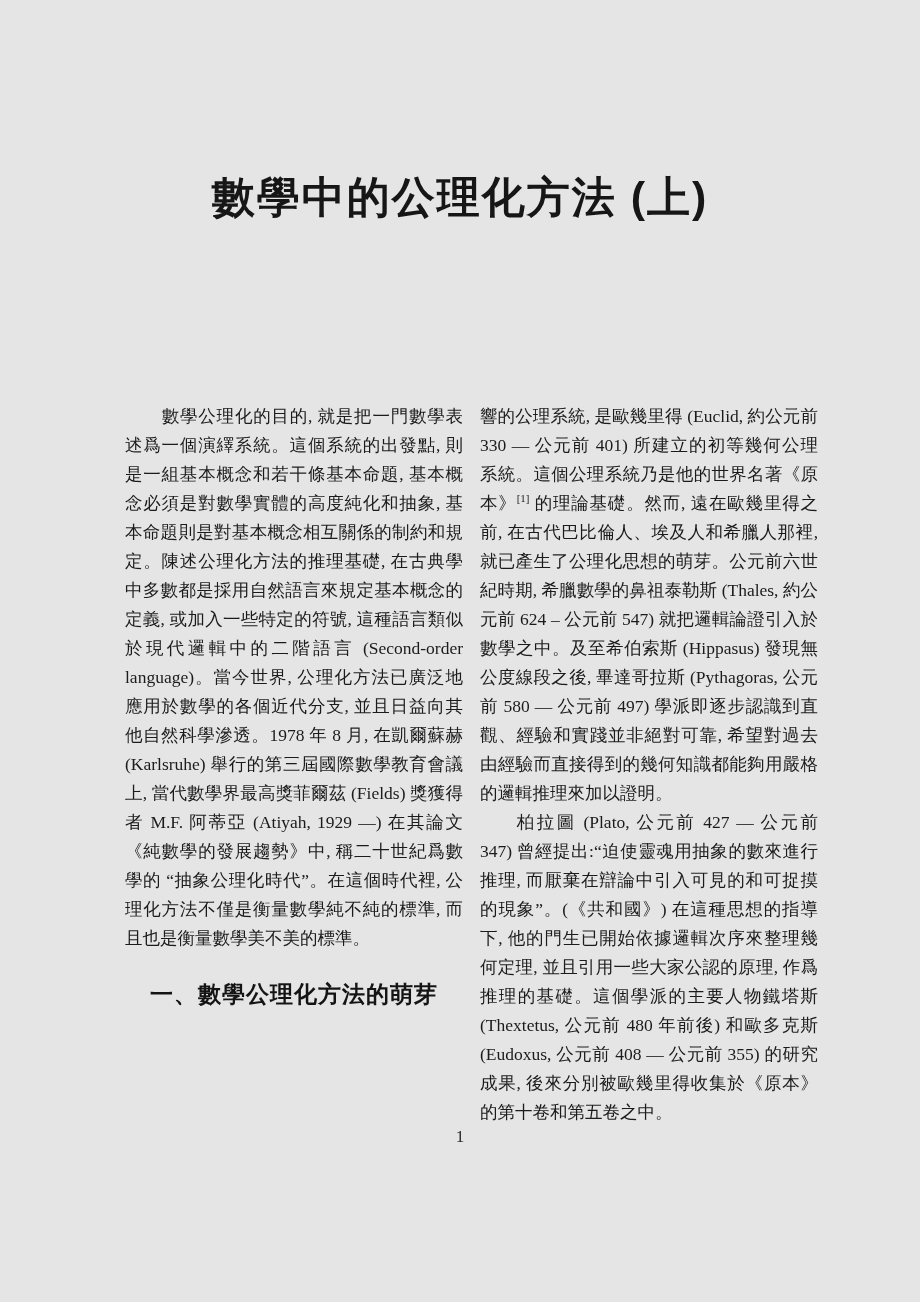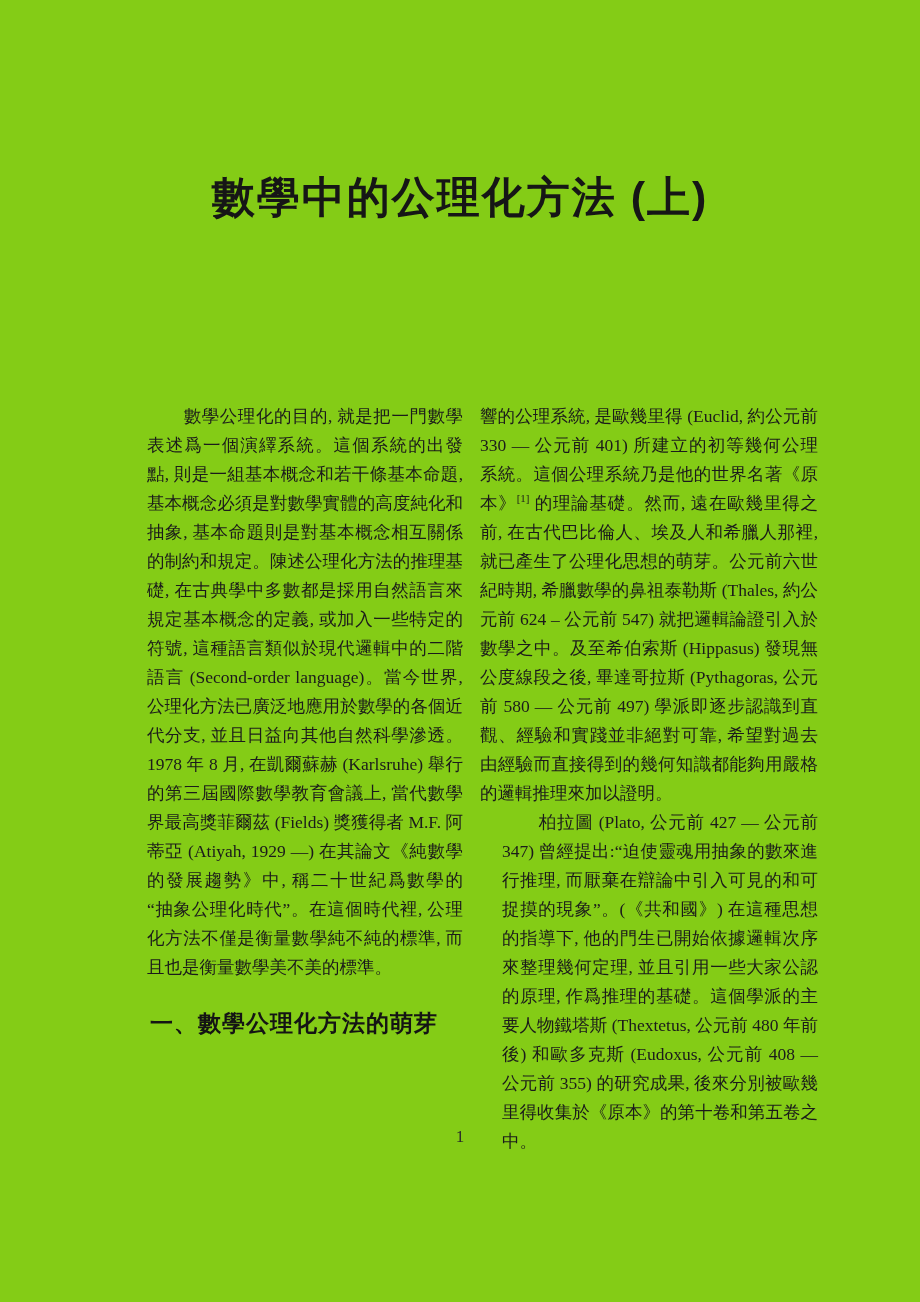--- a/index.html
+++ b/index.html
@@ -4,21 +4,21 @@
 <style>
   html, body {
     margin: 0;
     padding: 0;
     background: #ffffff;
   }
   .page {
     position: relative;
     width: 920px;
     height: 1302px;
-    background: #84cc16;
+    background: #e5e5e5;
     color: #1b1b1b;
     font-family: "Liberation Serif", "DejaVu Serif", serif;
     overflow: hidden;
   }
   .doc-title {
     position: absolute;
     top: 172px;
     left: 0;
     width: 100%;
     text-align: center;
@@ -54,21 +54,20 @@
     font-size: 17.5px;
     line-height: 29px;
     text-align: justify;
     color: #1b1b1b;
   }
   .col p {
     margin: 0;
   }
   .col p.indent {
     text-indent: 2.1em;
-    margin-left: 22px;
   }
   .section-heading {
     font-family: "Liberation Sans", "DejaVu Sans", sans-serif;
     font-weight: bold;
     font-size: 23px;
     letter-spacing: 1px;
     color: #141414;
     margin: 27px 0 16px 0;
     text-align: center;
   }

